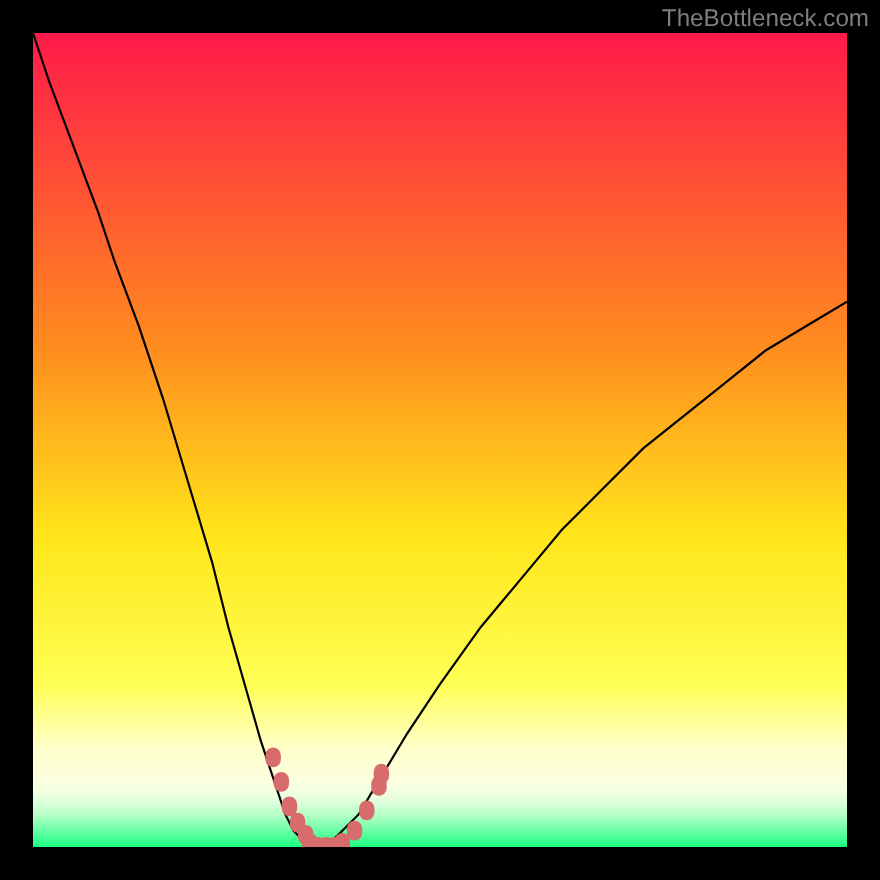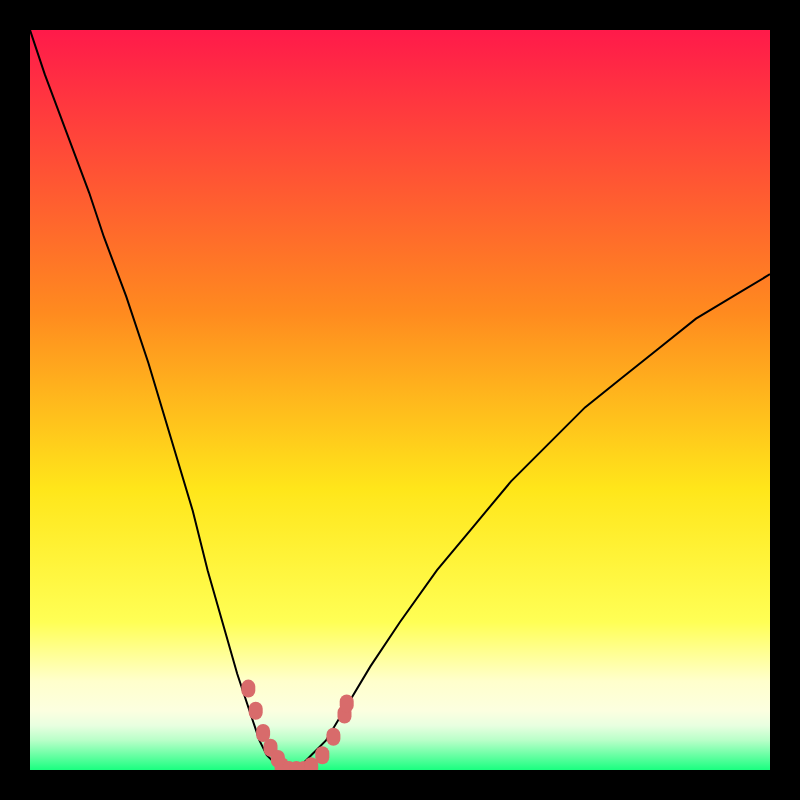--- a/index.html
+++ b/index.html
@@ -33,20 +33,21 @@
     color: #7e7e7e;
     font-size: 22px;
     z-index: 10;
   }
   svg { display: block; }
 </style>
 </head>
 <body>
 
 <div class="frame">
+  <div class="watermark">TheBottleneck.com</div>
 
   <div class="plot">
     <svg id="chart-svg" width="740" height="740" viewBox="0 0 740 740">
       <defs>
         <linearGradient id="bg-grad" x1="0" y1="0" x2="0" y2="1">
           <stop id="g0" offset="0%" stop-color="#ff1a4a"></stop>
           <stop id="g1" offset="38%" stop-color="#ff8a1f"></stop>
           <stop id="g2" offset="62%" stop-color="#ffe61a"></stop>
           <stop id="g3" offset="80%" stop-color="#ffff55"></stop>
           <stop id="g4" offset="88%" stop-color="#ffffcc"></stop>

